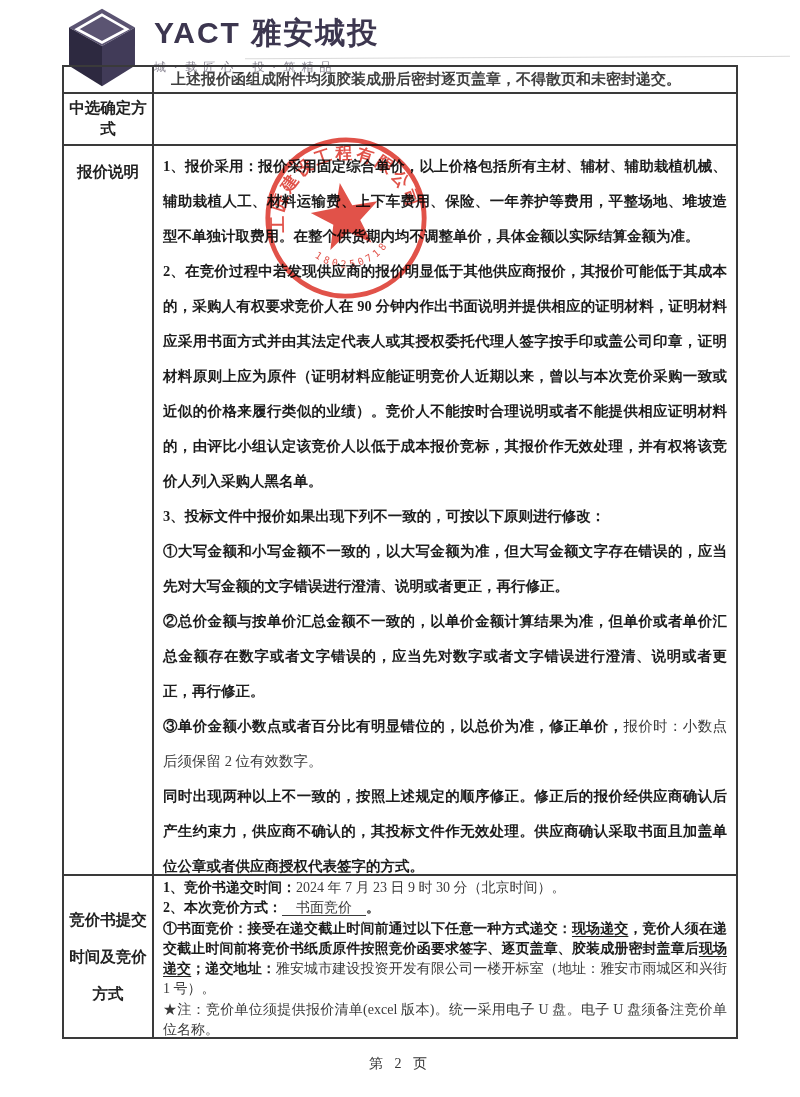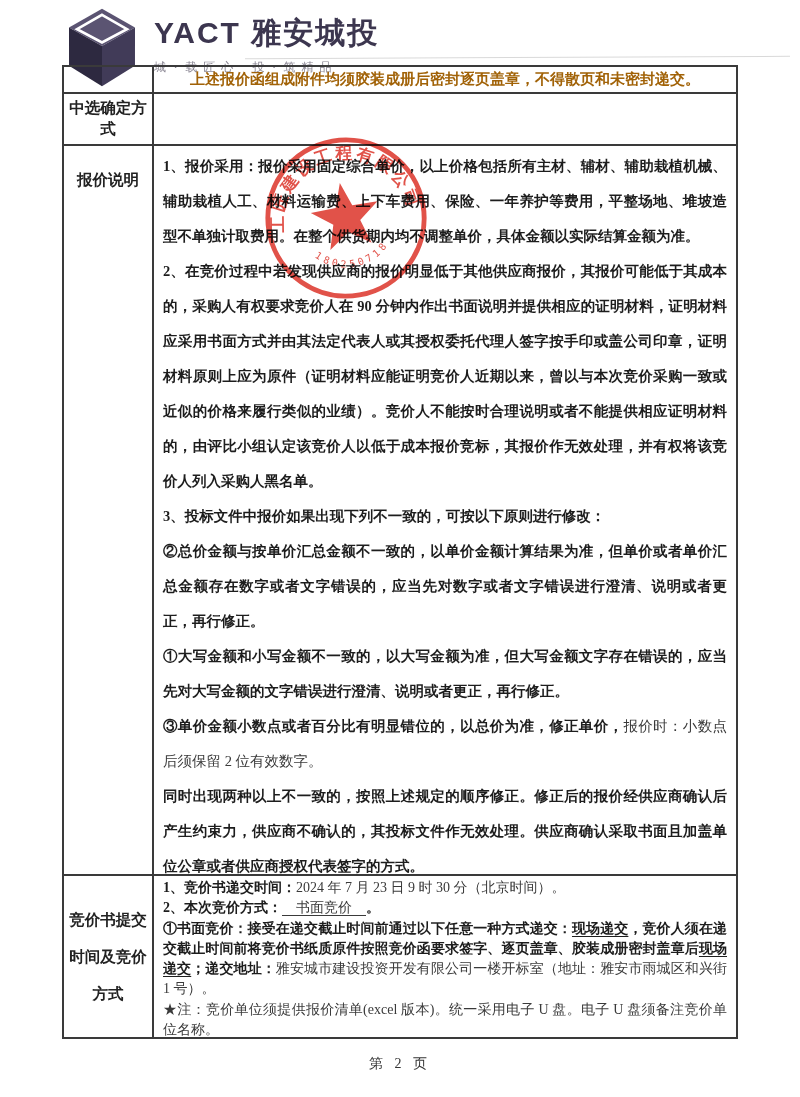--- a/index.html
+++ b/index.html
@@ -26,25 +26,25 @@
   
   .doc-table { position:absolute; left:62px; top:65px; width:676px;
     border:2px solid #3a3a3a; background:transparent; }
   .t-row { display:flex; border-top:2px solid #3a3a3a; }
   .t-row:first-child { border-top:none; }
   .cell-l { width:90px; border-right:2px solid #3a3a3a; display:flex;
     align-items:center; justify-content:center; text-align:center;
     font-weight:bold; font-size:15.5px; color:#222; flex-shrink:0; }
   .cell-r { flex:1; padding:3px 9px; text-align:justify; }
   .row-note  { height:25px; }
-  .row-note .cell-r { text-align:center; font-weight:bold; font-size:15px; line-height:19px; color:#a16207; }
+  .row-note .cell-r { text-align:left; font-weight:bold; font-size:15px; line-height:19px; color:#404040;margin-left:8px; }
   .row-sel   { height:52px; }
   .row-sel .cell-r { font-size:14.5px; line-height:17px; font-weight:bold; text-indent:2em; padding-top:2px; color:#222; }
   .row-quote { height:730px; }
-  .row-quote .cell-l { align-items:flex-start; padding-top:24px;font-family:Liberation Serif, serif; }
+  .row-quote .cell-l { align-items:flex-start; padding-top:16px;font-family:Liberation Serif, serif; }
   .row-quote .cell-r { font-size:14.5px; line-height:35px; padding-top:3px; overflow:hidden; }
   .row-sub   { height:163px; }
   .row-sub .cell-l { line-height:37px; padding:0 4px; }
   .row-sub .cell-r { font-size:14px; line-height:20.3px; padding-top:2px; overflow:hidden; }
   .para { margin:0; }
   .seg-b  { font-weight:bold; color:#1d1d1d; }
   .seg-r  { font-weight:normal; color:#3a3a3a; }
   .seg-bu { font-weight:bold; color:#1d1d1d; text-decoration:underline; text-underline-offset:3px; }
   .seg-ru { font-weight:normal; color:#3a3a3a; text-decoration:underline; text-underline-offset:3px; }
   
@@ -81,22 +81,22 @@
   <div class="t-row row-sel">
     <div class="cell-l">中选确定方式</div>
   </div>
 
   <div class="t-row row-quote">
     <div class="cell-l">报价说明</div>
     <div class="cell-r">
       <p class="para"><span class="seg-b">1、报价采用：报价采用固定综合单价，以上价格包括所有主材、辅材、辅助栽植机械、辅助栽植人工、材料运输费、上下车费用、保险、一年养护等费用，平整场地、堆坡造型不单独计取费用。在整个供货期内均不调整单价，具体金额以实际结算金额为准。</span></p>
       <p class="para"><span class="seg-b">2、在竞价过程中若发现供应商的报价明显低于其他供应商报价，其报价可能低于其成本的，采购人有权要求竞价人在 90 分钟内作出书面说明并提供相应的证明材料，证明材料应采用书面方式并由其法定代表人或其授权委托代理人签字按手印或盖公司印章，证明材料原则上应为原件（证明材料应能证明竞价人近期以来，曾以与本次竞价采购一致或近似的价格来履行类似的业绩）。竞价人不能按时合理说明或者不能提供相应证明材料的，由评比小组认定该竞价人以低于成本报价竞标，其报价作无效处理，并有权将该竞价人列入采购人黑名单。</span></p>
       <p class="para"><span class="seg-b">3、投标文件中报价如果出现下列不一致的，可按以下原则进行修改：</span></p>
+      <p class="para"><span class="seg-b">①大写金额和小写金额不一致的，以大写金额为准，但大写金额文字存在错误的，应当先对大写金额的文字错误进行澄清、说明或者更正，再行修正。</span></p>
       <p class="para"><span class="seg-b">②总价金额与按单价汇总金额不一致的，以单价金额计算结果为准，但单价或者单价汇总金额存在数字或者文字错误的，应当先对数字或者文字错误进行澄清、说明或者更正，再行修正。</span></p>
-      <p class="para"><span class="seg-b">①大写金额和小写金额不一致的，以大写金额为准，但大写金额文字存在错误的，应当先对大写金额的文字错误进行澄清、说明或者更正，再行修正。</span></p>
       <p class="para"><span class="seg-b">③单价金额小数点或者百分比有明显错位的，以总价为准，修正单价，</span><span class="seg-r">报价时：小数点后须保留 2 位有效数字。</span></p>
       <p class="para"><span class="seg-b">同时出现两种以上不一致的，按照上述规定的顺序修正。修正后的报价经供应商确认后产生约束力，供应商不确认的，其投标文件作无效处理。供应商确认采取书面且加盖单位公章或者供应商授权代表签字的方式。</span></p>
     </div>
   </div>
 
   <div class="t-row row-sub">
     <div class="cell-l">竞价书提交时间及竞价方式</div>
     <div class="cell-r">
       <p class="para"><span class="seg-b">1、竞价书递交时间：</span><span class="seg-r">2024 年 7 月 23 日 9 时 30 分（北京时间）。</span></p>
       <p class="para"><span class="seg-b">2、本次竞价方式：</span><span class="seg-ru">　书面竞价　</span><span class="seg-b">。</span></p>

